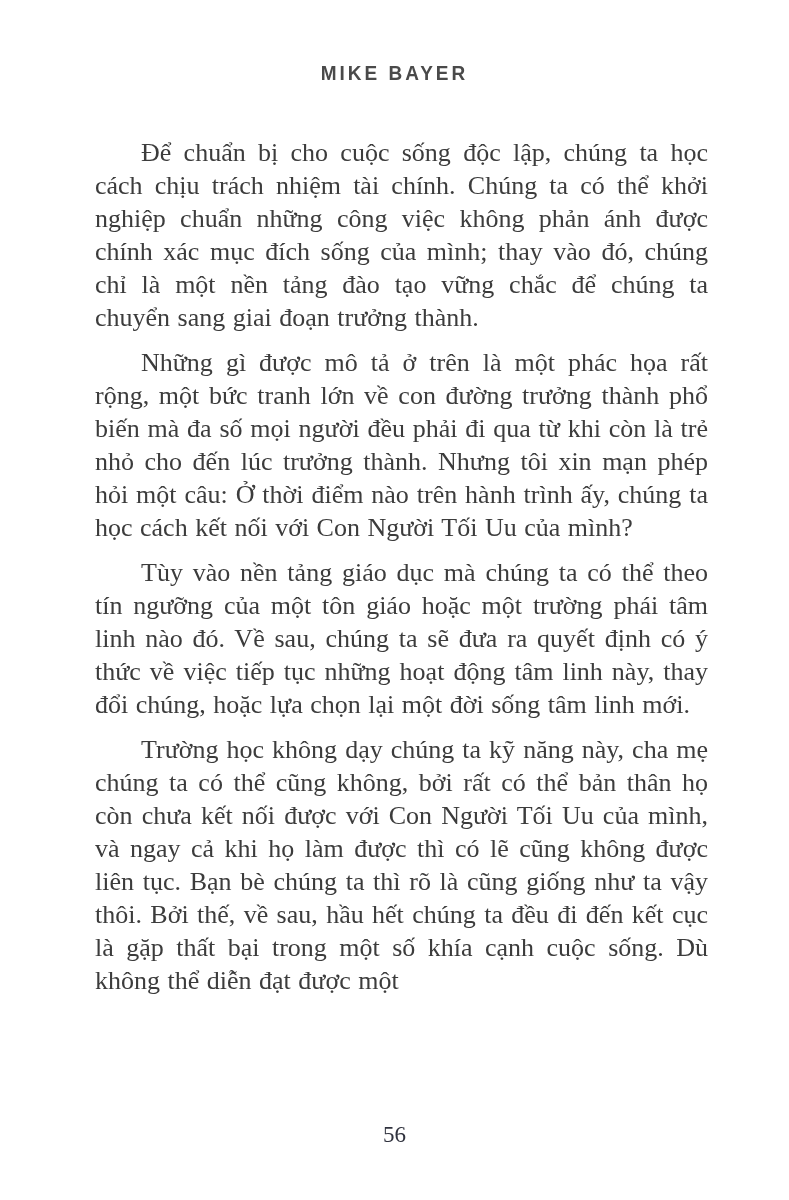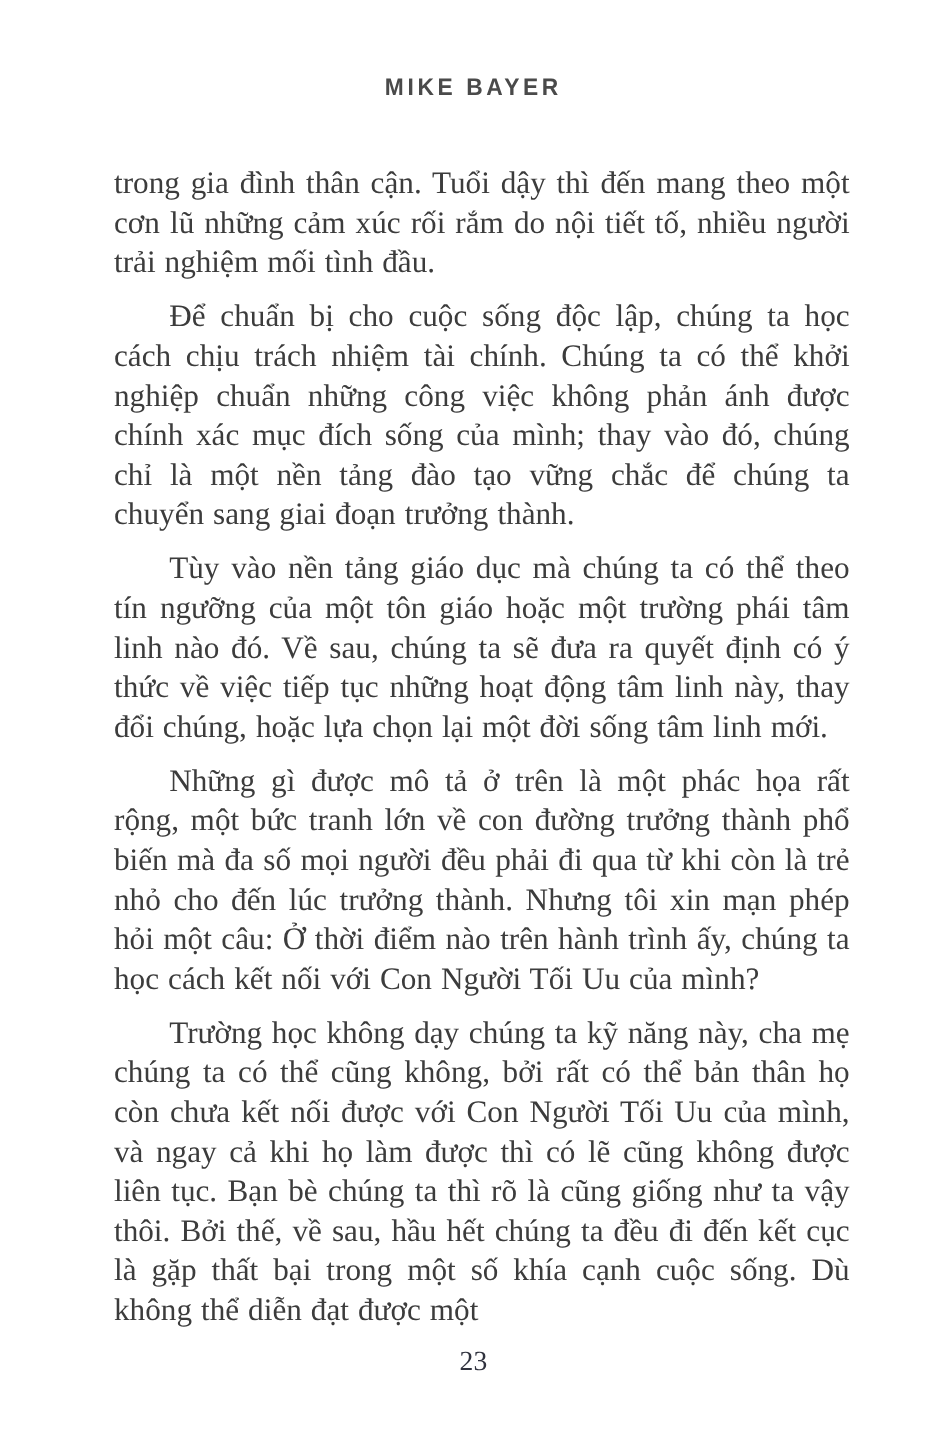--- a/index.html
+++ b/index.html
@@ -59,22 +59,21 @@
   }
 </style>
 </head>
 <body>
 
 <div class="page">
 
   <div class="running-header">MIKE BAYER</div>
 
   <main class="body-text">
-    <p class="para no-indent">trong gia đình thân cận. Tuổi dậy thì đến mang theo một cơn lũ những cảm xúc rối rắm do nội tiết tố, nhiều người trải nghiệm mối tình đầu.</p>
     <p class="para">Để chuẩn bị cho cuộc sống độc lập, chúng ta học cách chịu trách nhiệm tài chính. Chúng ta có thể khởi nghiệp chuẩn những công việc không phản ánh được chính xác mục đích sống của mình; thay vào đó, chúng chỉ là một nền tảng đào tạo vững chắc để chúng ta chuyển sang giai đoạn trưởng thành.</p>
+    <p class="para">Những gì được mô tả ở trên là một phác họa rất rộng, một bức tranh lớn về con đường trưởng thành phổ biến mà đa số mọi người đều phải đi qua từ khi còn là trẻ nhỏ cho đến lúc trưởng thành. Nhưng tôi xin mạn phép hỏi một câu: Ở thời điểm nào trên hành trình ấy, chúng ta học cách kết nối với Con Người Tối Uu của mình?</p>
     <p class="para">Tùy vào nền tảng giáo dục mà chúng ta có thể theo tín ngưỡng của một tôn giáo hoặc một trường phái tâm linh nào đó. Về sau, chúng ta sẽ đưa ra quyết định có ý thức về việc tiếp tục những hoạt động tâm linh này, thay đổi chúng, hoặc lựa chọn lại một đời sống tâm linh mới.</p>
-    <p class="para">Những gì được mô tả ở trên là một phác họa rất rộng, một bức tranh lớn về con đường trưởng thành phổ biến mà đa số mọi người đều phải đi qua từ khi còn là trẻ nhỏ cho đến lúc trưởng thành. Nhưng tôi xin mạn phép hỏi một câu: Ở thời điểm nào trên hành trình ấy, chúng ta học cách kết nối với Con Người Tối Uu của mình?</p>
     <p class="para">Trường học không dạy chúng ta kỹ năng này, cha mẹ chúng ta có thể cũng không, bởi rất có thể bản thân họ còn chưa kết nối được với Con Người Tối Uu của mình, và ngay cả khi họ làm được thì có lẽ cũng không được liên tục. Bạn bè chúng ta thì rõ là cũng giống như ta vậy thôi. Bởi thế, về sau, hầu hết chúng ta đều đi đến kết cục là gặp thất bại trong một số khía cạnh cuộc sống. Dù không thể diễn đạt được một</p>
   </main>
 
-  <div class="page-number">23</div>
+  <div class="page-number">56</div>
 
 </div>
 
 </body></html>

